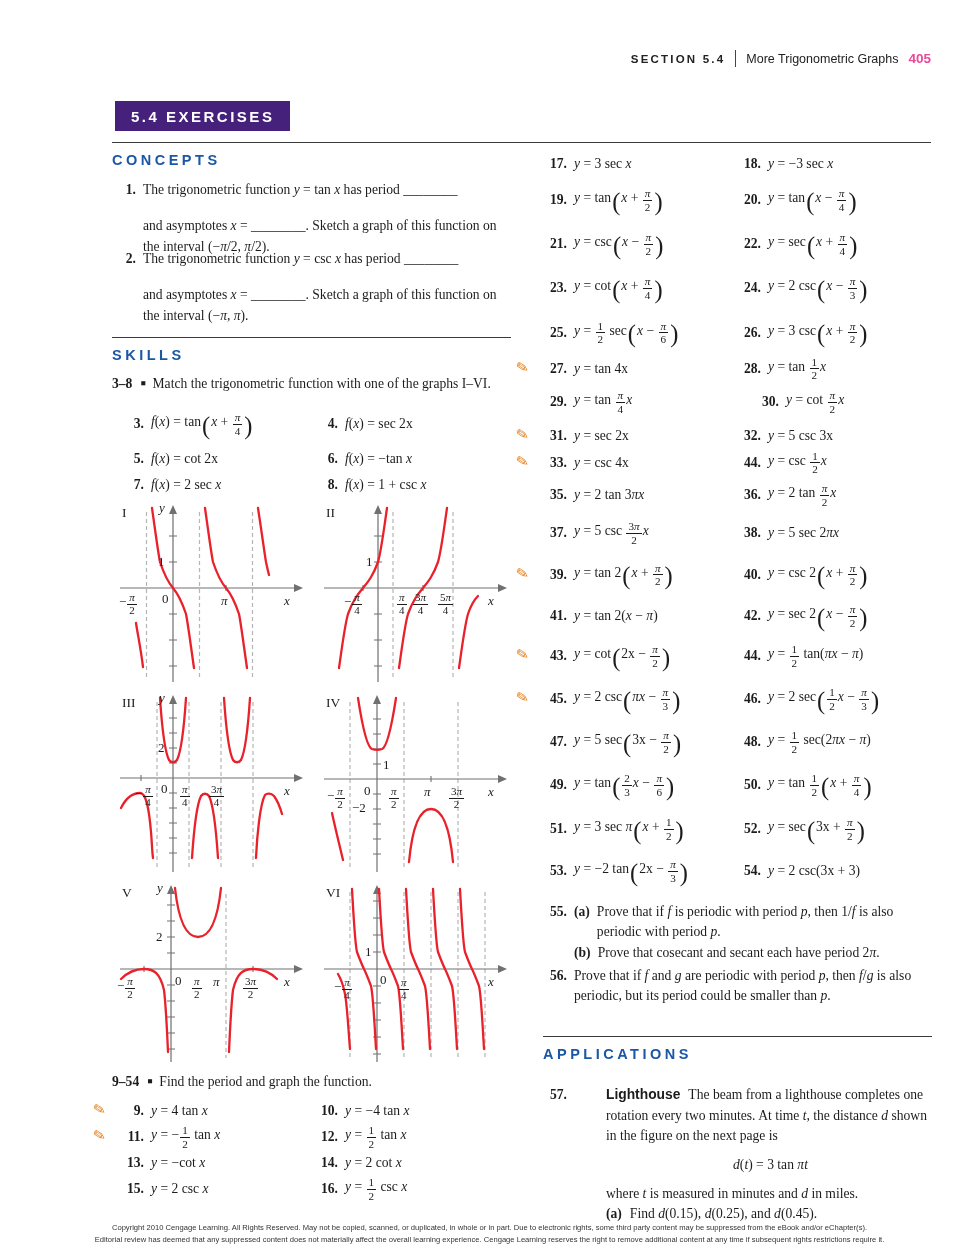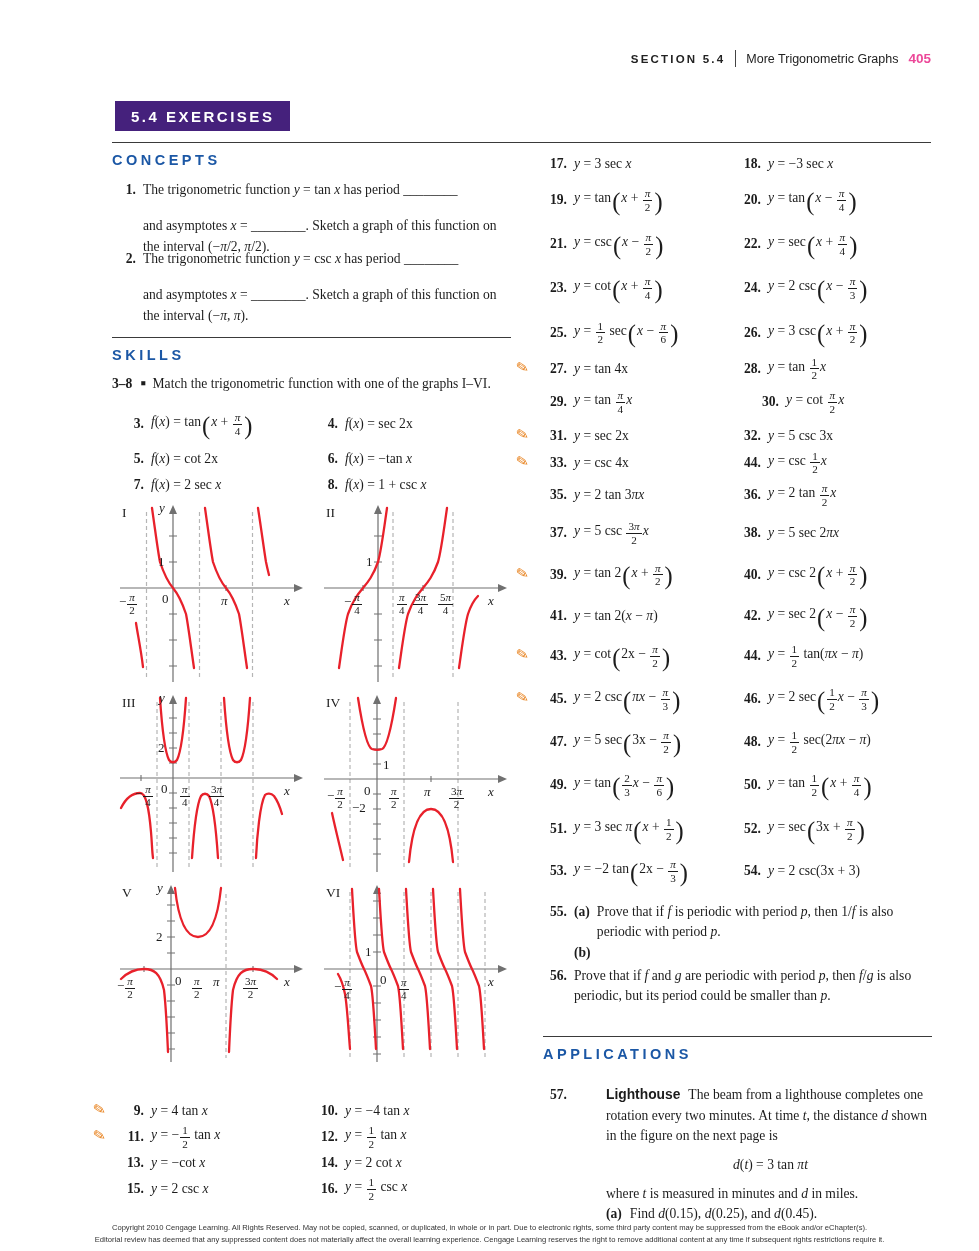--- a/index.html
+++ b/index.html
@@ -256,20 +256,23 @@
       </svg>
       <span class="glab groman" style="left:6px;top:6px;">VI</span>
       <span class="glab" style="left:168px;top:95px;"><i>x</i></span>
       <span class="glab" style="left:60px;top:93px;">0</span>
       <span class="glab" style="left:45px;top:65px;">1</span>
       <span class="glab" style="left:14px;top:97px;">−<span class="fr"><span class="fn"><i>π</i></span><span class="fd">4</span></span></span>
       <span class="glab" style="left:78px;top:97px;"><span class="fr"><span class="fn"><i>π</i></span><span class="fd">4</span></span></span>
     </div>
   </div>
 
+  <div class="instr" style="left:112px;top:1074px;width:402px;">
+    <b>9–54</b><span class="sq">■</span><span>Find the period and graph the function.</span>
+  </div>
   <div class="exgrid" style="left:120px;top:1098px;width:392px;">
     <div class="exrow" style="height:26px;">
       <div class="cell">
           <span class="pencil">✎</span>
           <span class="pnum">9.</span>
           <span><i>y</i> = 4 tan <i>x</i></span>
         </div>
       <div class="cell">
           <span class="pnum">10.</span>
           <span><i>y</i> = −4 tan <i>x</i></span>
@@ -509,20 +512,21 @@
 
   <div class="prob" style="left:543px;top:902px;width:392px;">
     <span class="pnum">55.</span>
     <span class="body">
       <span style="display:flex;">
           <b style="flex:none;margin-right:7px;">(a)</b>
           <span>Prove that if <i>f</i> is periodic with period <i>p</i>, then 1/<i>f</i> is also periodic with period <i>p</i>.</span>
         </span>
       <span style="display:flex;">
           <b style="flex:none;margin-right:7px;">(b)</b>
+          <span>Prove that cosecant and secant each have period 2<i>π</i>.</span>
         </span>
     </span>
   </div>
   <div class="prob" style="left:543px;top:966px;width:392px;">
     <span class="pnum">56.</span>
     <span class="body">Prove that if <i>f</i> and <i>g</i> are periodic with period <i>p</i>, then <i>f</i>/<i>g</i> is also periodic, but its period could be smaller than <i>p</i>.</span>
   </div>
 
   <div class="rule" style="left:543px;top:1036px;width:389px;"></div>
   <div class="h-blue" style="left:543px;top:1046px;">APPLICATIONS</div>

